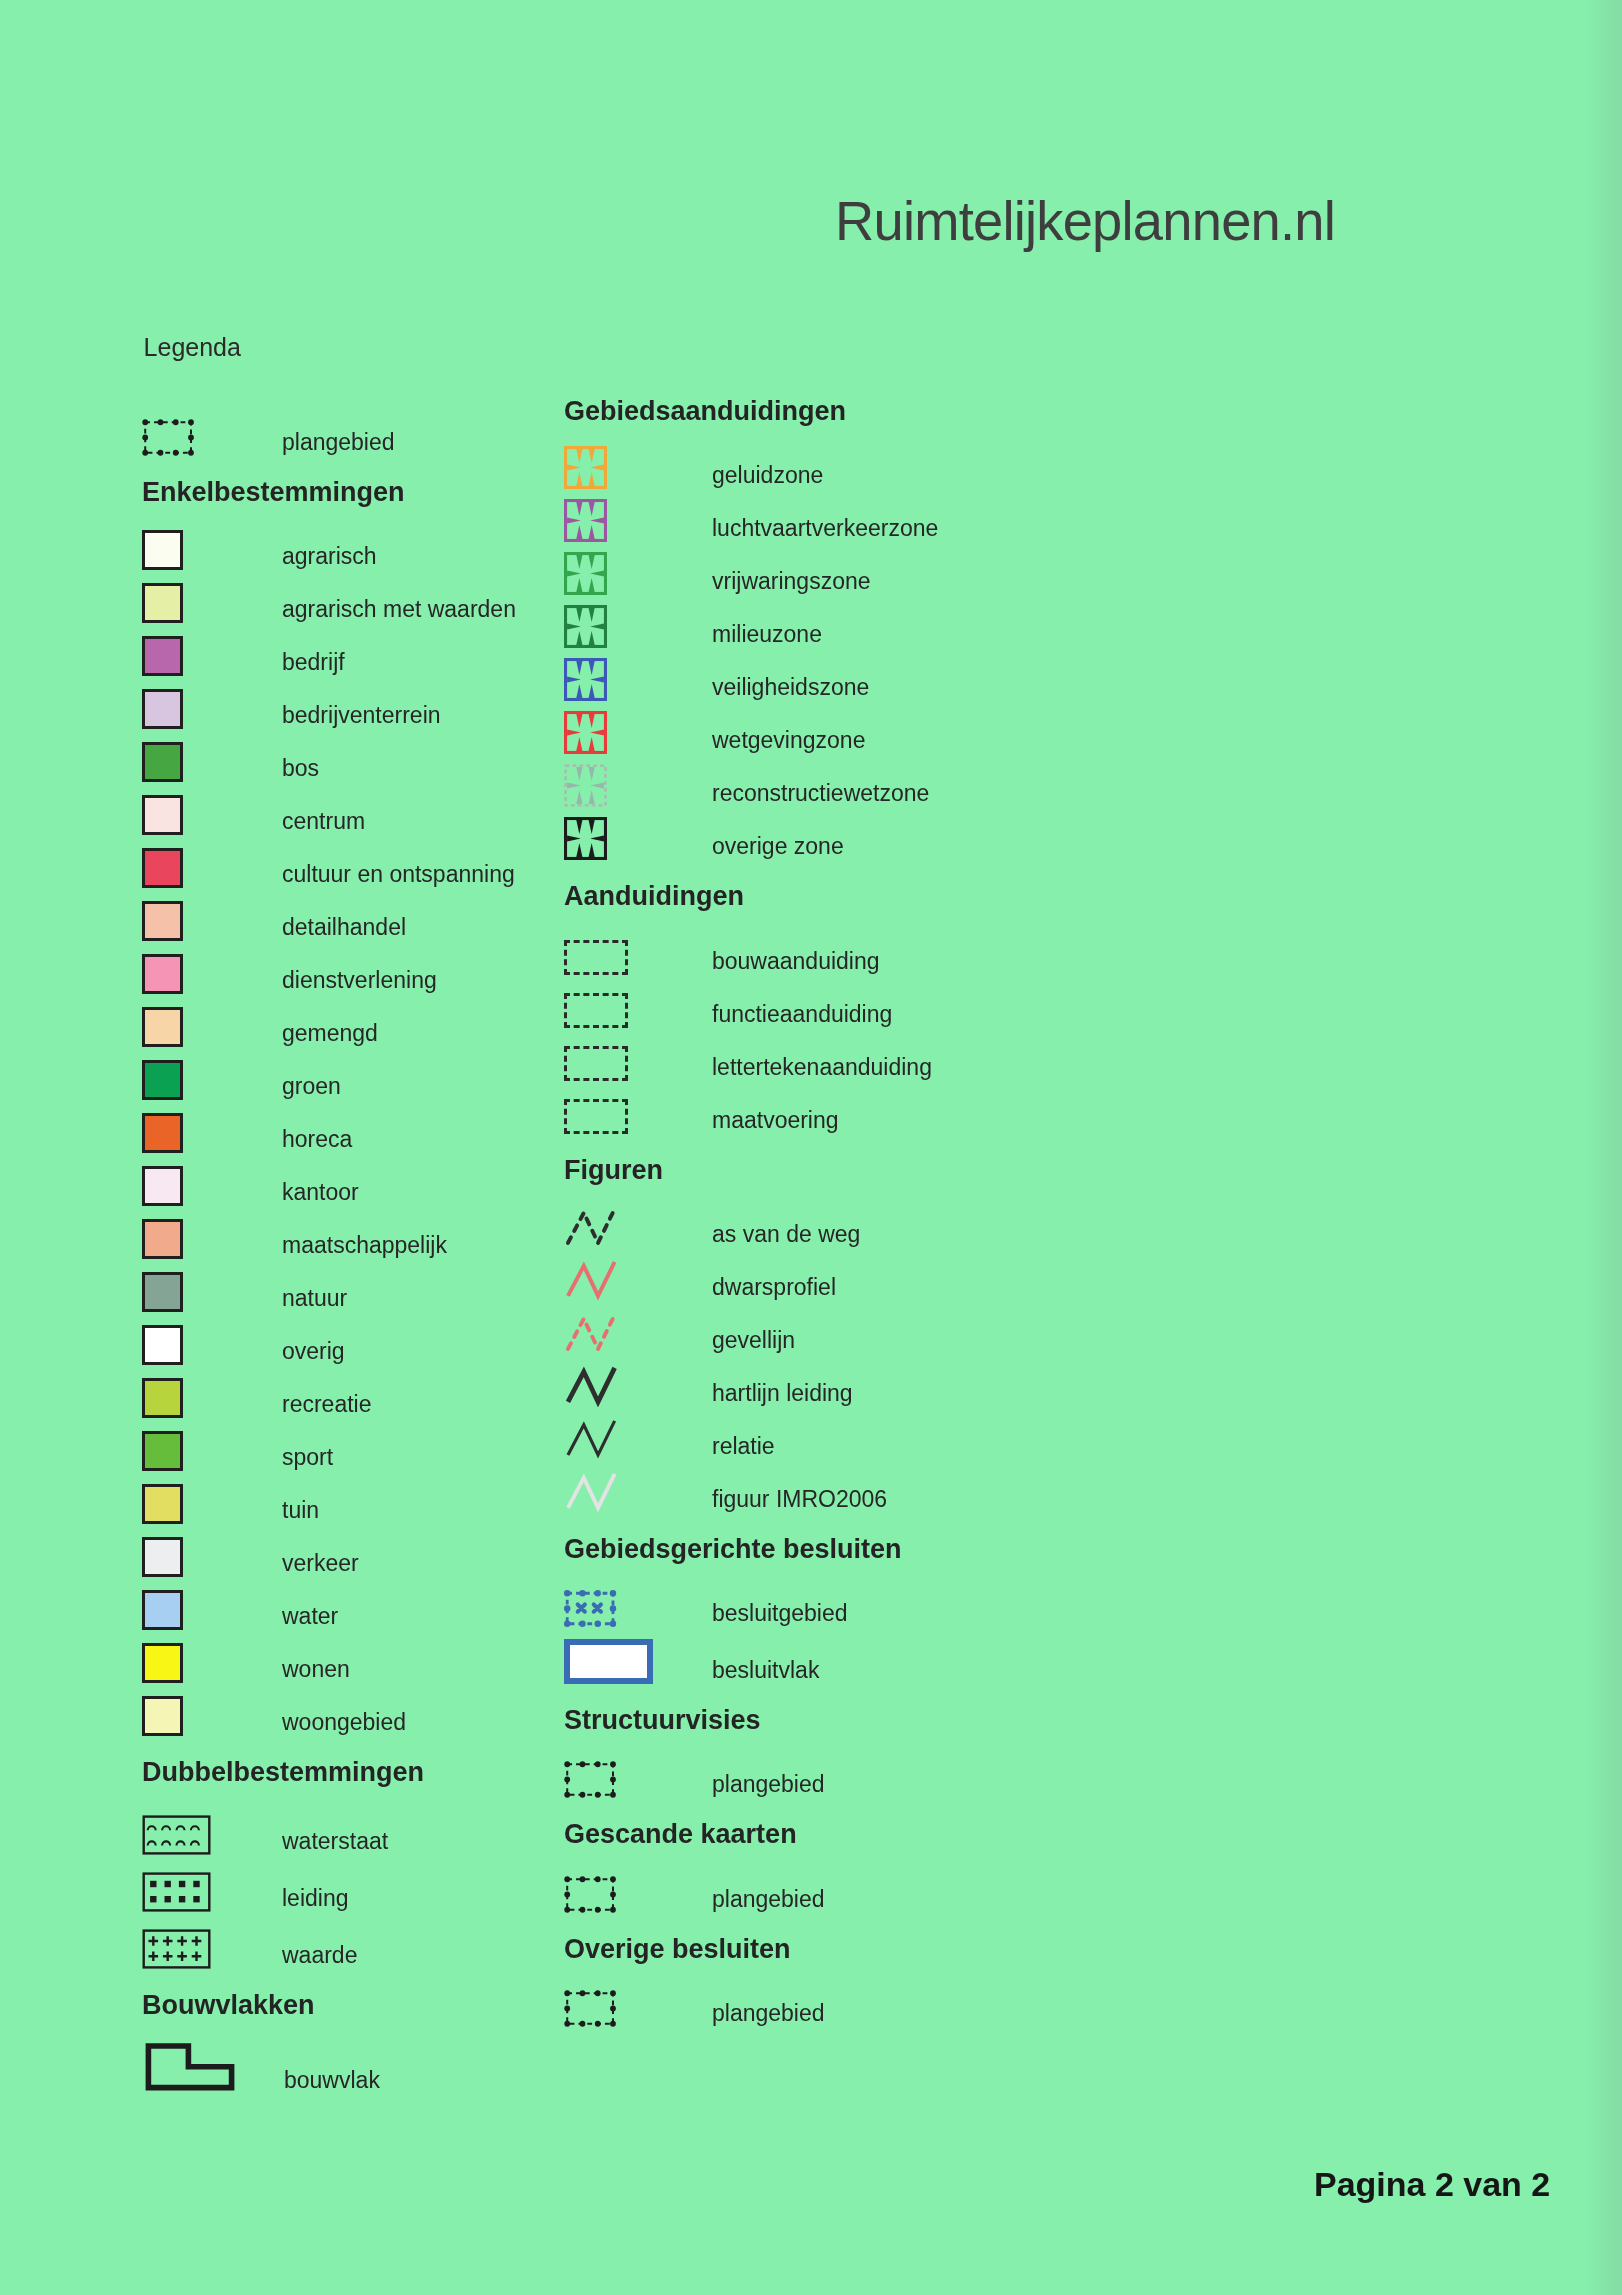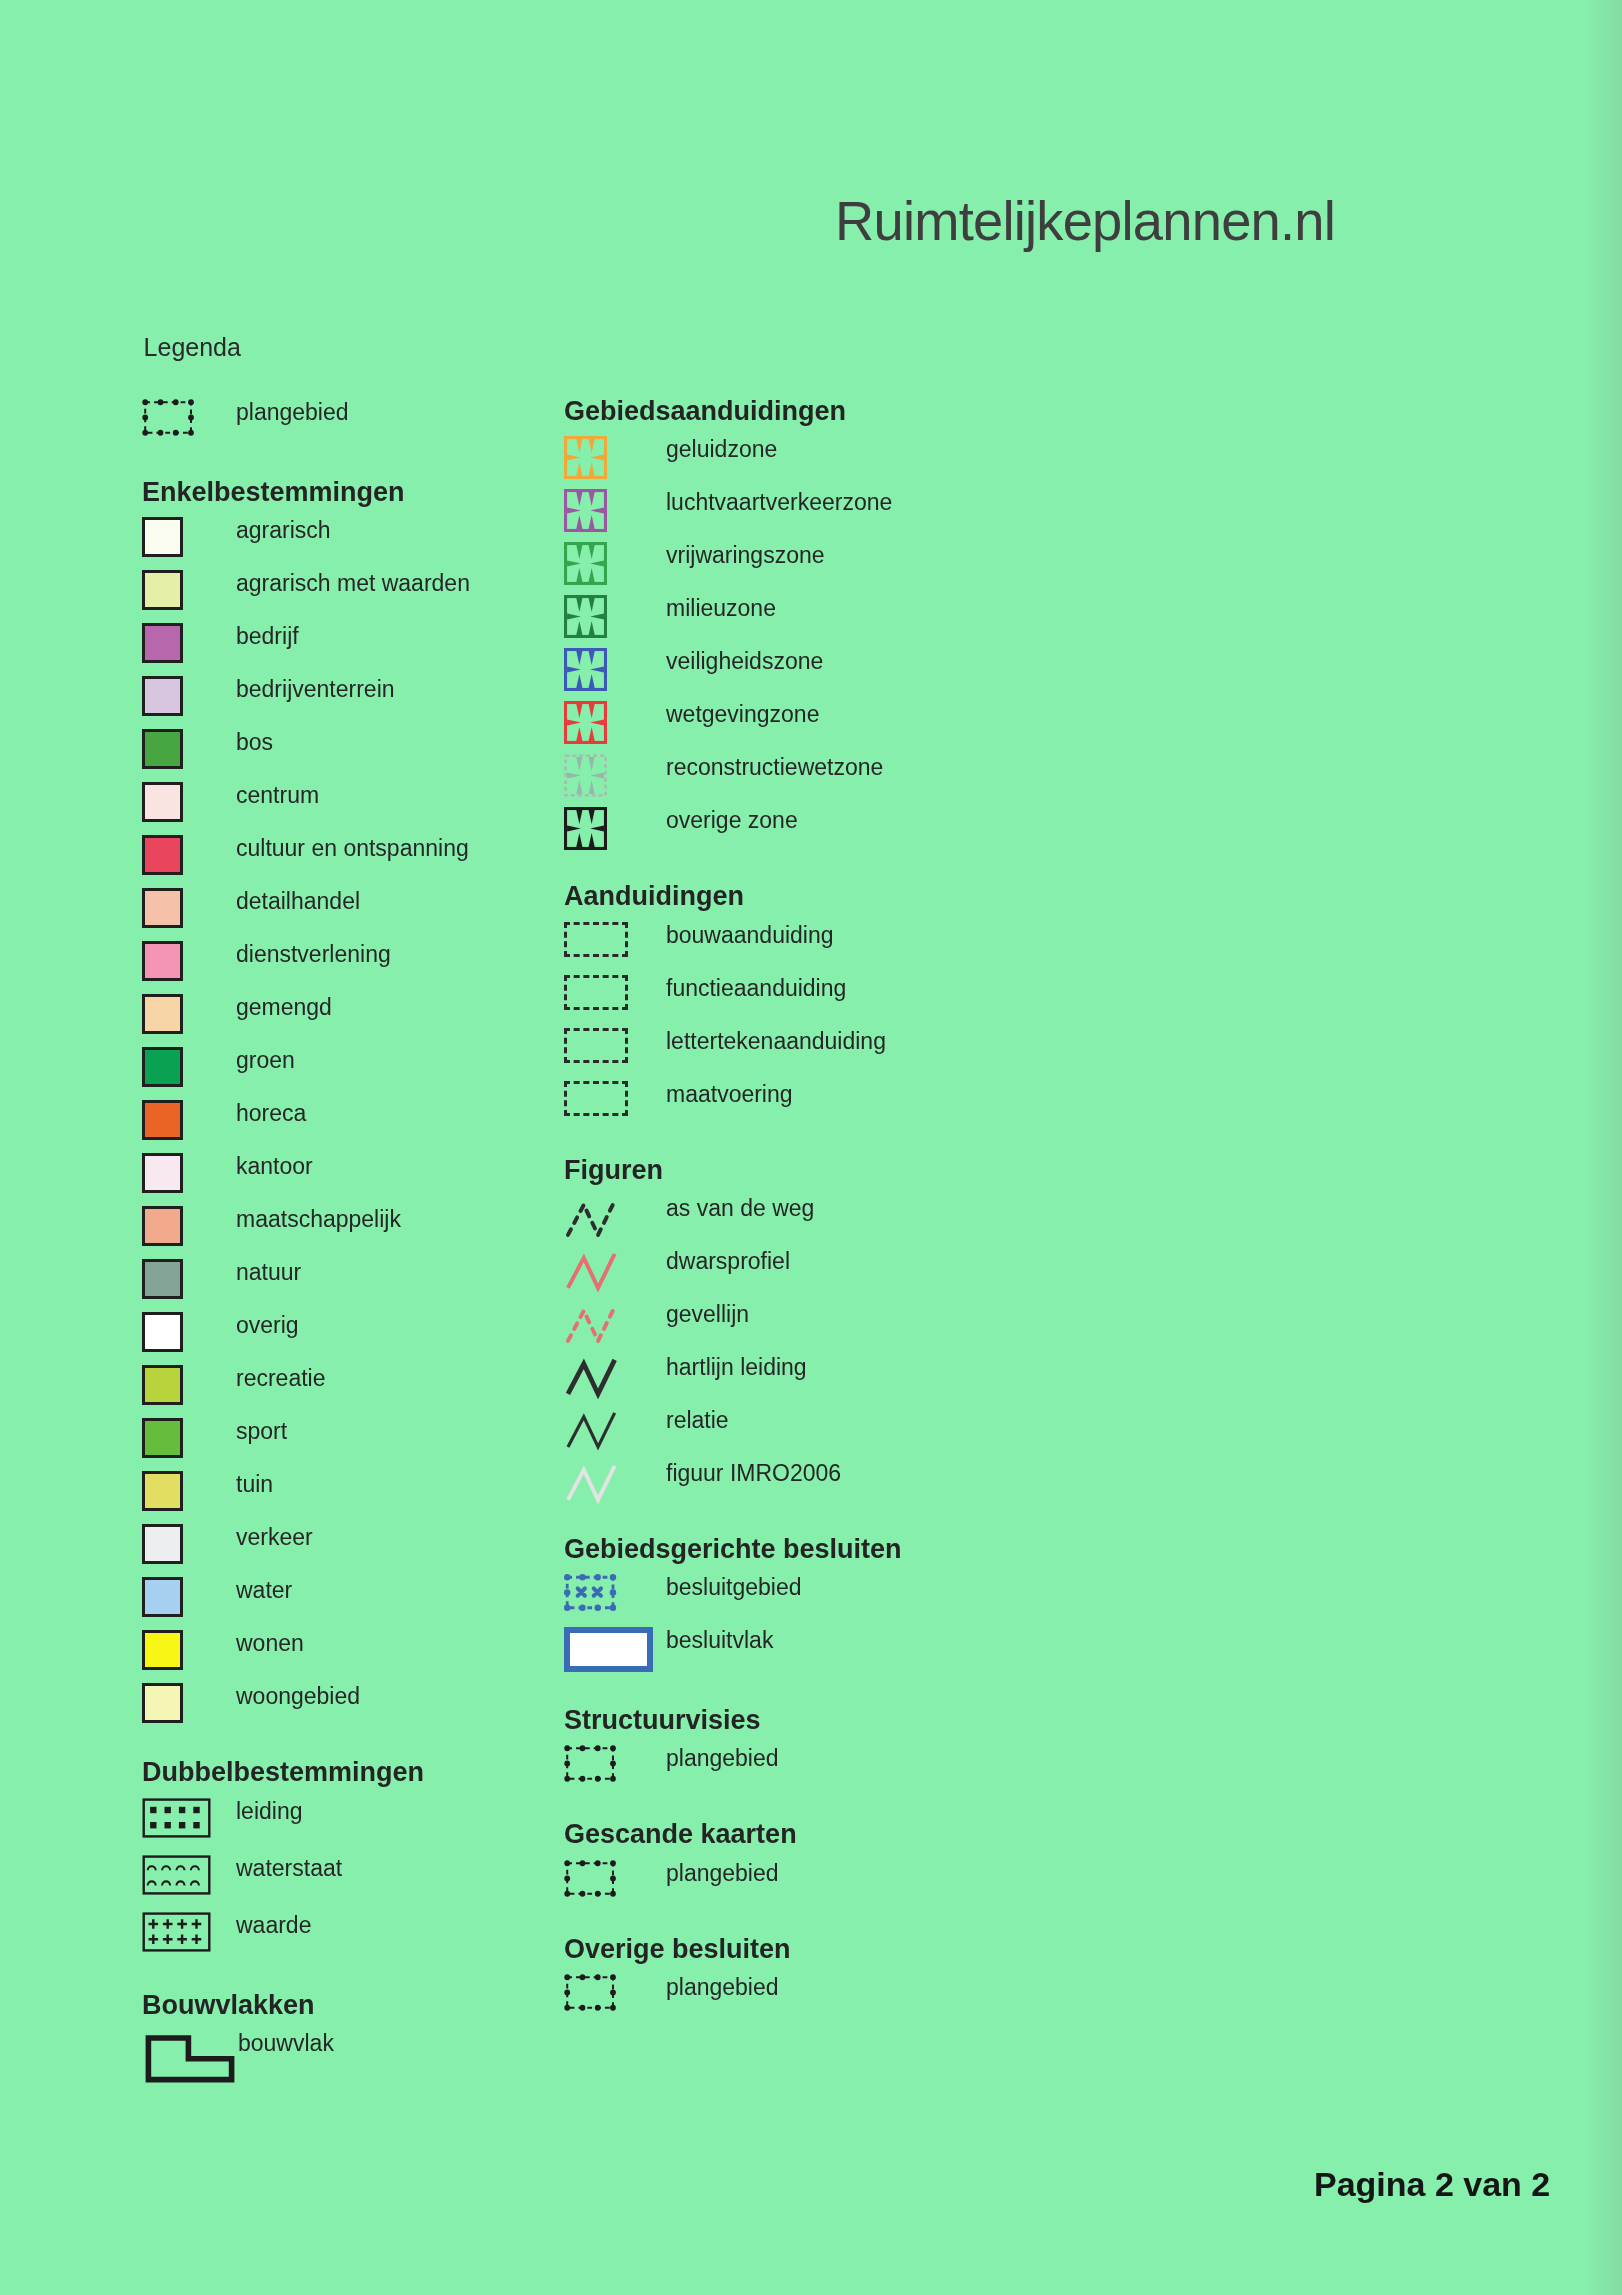--- a/index.html
+++ b/index.html
@@ -8,21 +8,21 @@
   .scan-edge{position:absolute;right:0;top:0;width:37px;height:100%;
         background:linear-gradient(to right,rgba(0,0,0,0) 0%,rgba(120,120,120,.10) 55%,rgba(120,120,120,.16) 100%);}
   .brand{position:absolute;top:188px;left:835px;font-size:56px;font-weight:400;color:#3e3e3e;
         letter-spacing:-0.8px;white-space:nowrap;transform:scaleX(.97);transform-origin:left top;}
   .footer{position:absolute;left:1314px;top:2165px;font-size:34px;font-weight:700;color:#161616;}
   .col-left{position:absolute;left:142px;top:333px;width:430px;}
   .col-right{position:absolute;left:564px;top:397px;width:558px;}
   .legenda-title{font-size:25px;color:#2a2a2a;margin:0 0 37px 1.6px;}
   .sec{font-size:27px;font-weight:700;color:#242424;margin:22px 0 9.6px 0;line-height:1.1;}
   .sec.first{margin-top:0;}
-  .row{display:flex;align-items:flex-start;height:53px;}
+  .row{display:flex;align-items:flex-end;height:53px;gap:46px;}
   .row.tall{height:57px;}
   .cell{flex:0 0 94px;display:flex;align-items:center;}
   .col-right .cell{flex:0 0 102px;}
   .lbl{font-size:23px;color:#262626;white-space:nowrap;}
   .swatch{width:41px;height:40px;box-sizing:border-box;border:3.2px solid #1f1f1f;background:#fff;}
   .dash-rect{width:64px;height:35px;box-sizing:border-box;border:3.2px dashed #2a2a2a;}
   .blue-rect{width:89px;height:45px;box-sizing:border-box;border:6.4px solid #3a6cb5;background:#fff;}
   .blue-rect.thin{border-width:4.8px;}
   svg{display:block;}
   .recon rect{stroke:#b3b3b3 !important;stroke-dasharray:5 4;}
@@ -198,43 +198,43 @@
         </span>
         <span class="lbl">woongebied</span>
       </div>
 
     <div class="sec">Dubbelbestemmingen</div>
 
     <div class="row tall">
       <span class="cell">
           <svg width="69" height="40" viewBox="0 0 86 50" style="color:#1c1c1c">
         <rect x="2" y="2" width="82" height="46" fill="none" stroke="currentColor" stroke-width="3"></rect>
+        <path fill="none" stroke="currentColor" stroke-width="2.6" d="M7,19 a5,5 0 0 1 10,0 M25,19 a5,5 0 0 1 10,0 M43,19 a5,5 0 0 1 10,0 M61,19 a5,5 0 0 1 10,0"></path>
+        <path fill="none" stroke="currentColor" stroke-width="2.6" d="M7,38 a5,5 0 0 1 10,0 M25,38 a5,5 0 0 1 10,0 M43,38 a5,5 0 0 1 10,0 M61,38 a5,5 0 0 1 10,0"></path>
+      </svg>
+        </span>
+      <span class="lbl">waterstaat</span>
+    </div>
+    <div class="row tall">
+      <span class="cell">
+          <svg width="69" height="40" viewBox="0 0 86 50" style="color:#1c1c1c">
+        <rect x="2" y="2" width="82" height="46" fill="none" stroke="currentColor" stroke-width="3"></rect>
         <g fill="currentColor">
           <rect x="10" y="11" width="8" height="8"></rect>
               <rect x="28" y="11" width="8" height="8"></rect>
               <rect x="46" y="11" width="8" height="8"></rect>
               <rect x="64" y="11" width="8" height="8"></rect>
           <rect x="10" y="30" width="8" height="8"></rect>
               <rect x="28" y="30" width="8" height="8"></rect>
               <rect x="46" y="30" width="8" height="8"></rect>
               <rect x="64" y="30" width="8" height="8"></rect>
         </g>
           </svg>
         </span>
       <span class="lbl">leiding</span>
-    </div>
-    <div class="row tall">
-      <span class="cell">
-          <svg width="69" height="40" viewBox="0 0 86 50" style="color:#1c1c1c">
-        <rect x="2" y="2" width="82" height="46" fill="none" stroke="currentColor" stroke-width="3"></rect>
-        <path fill="none" stroke="currentColor" stroke-width="2.6" d="M7,19 a5,5 0 0 1 10,0 M25,19 a5,5 0 0 1 10,0 M43,19 a5,5 0 0 1 10,0 M61,19 a5,5 0 0 1 10,0"></path>
-        <path fill="none" stroke="currentColor" stroke-width="2.6" d="M7,38 a5,5 0 0 1 10,0 M25,38 a5,5 0 0 1 10,0 M43,38 a5,5 0 0 1 10,0 M61,38 a5,5 0 0 1 10,0"></path>
-      </svg>
-        </span>
-      <span class="lbl">waterstaat</span>
     </div>
     <div class="row tall">
       <span class="cell">
           <svg width="69" height="40" viewBox="0 0 86 50" style="color:#1c1c1c">
         <rect x="2" y="2" width="82" height="46" fill="none" stroke="currentColor" stroke-width="3"></rect>
         <g fill="none" stroke="currentColor" stroke-width="3">
           <path d="M14,9 v12 M8,15 h12 M32,9 v12 M26,15 h12 M50,9 v12 M44,15 h12 M68,9 v12 M62,15 h12"></path>
           <path d="M14,28 v12 M8,34 h12 M32,28 v12 M26,34 h12 M50,28 v12 M44,34 h12 M68,28 v12 M62,34 h12"></path>
         </g>
           </svg>

